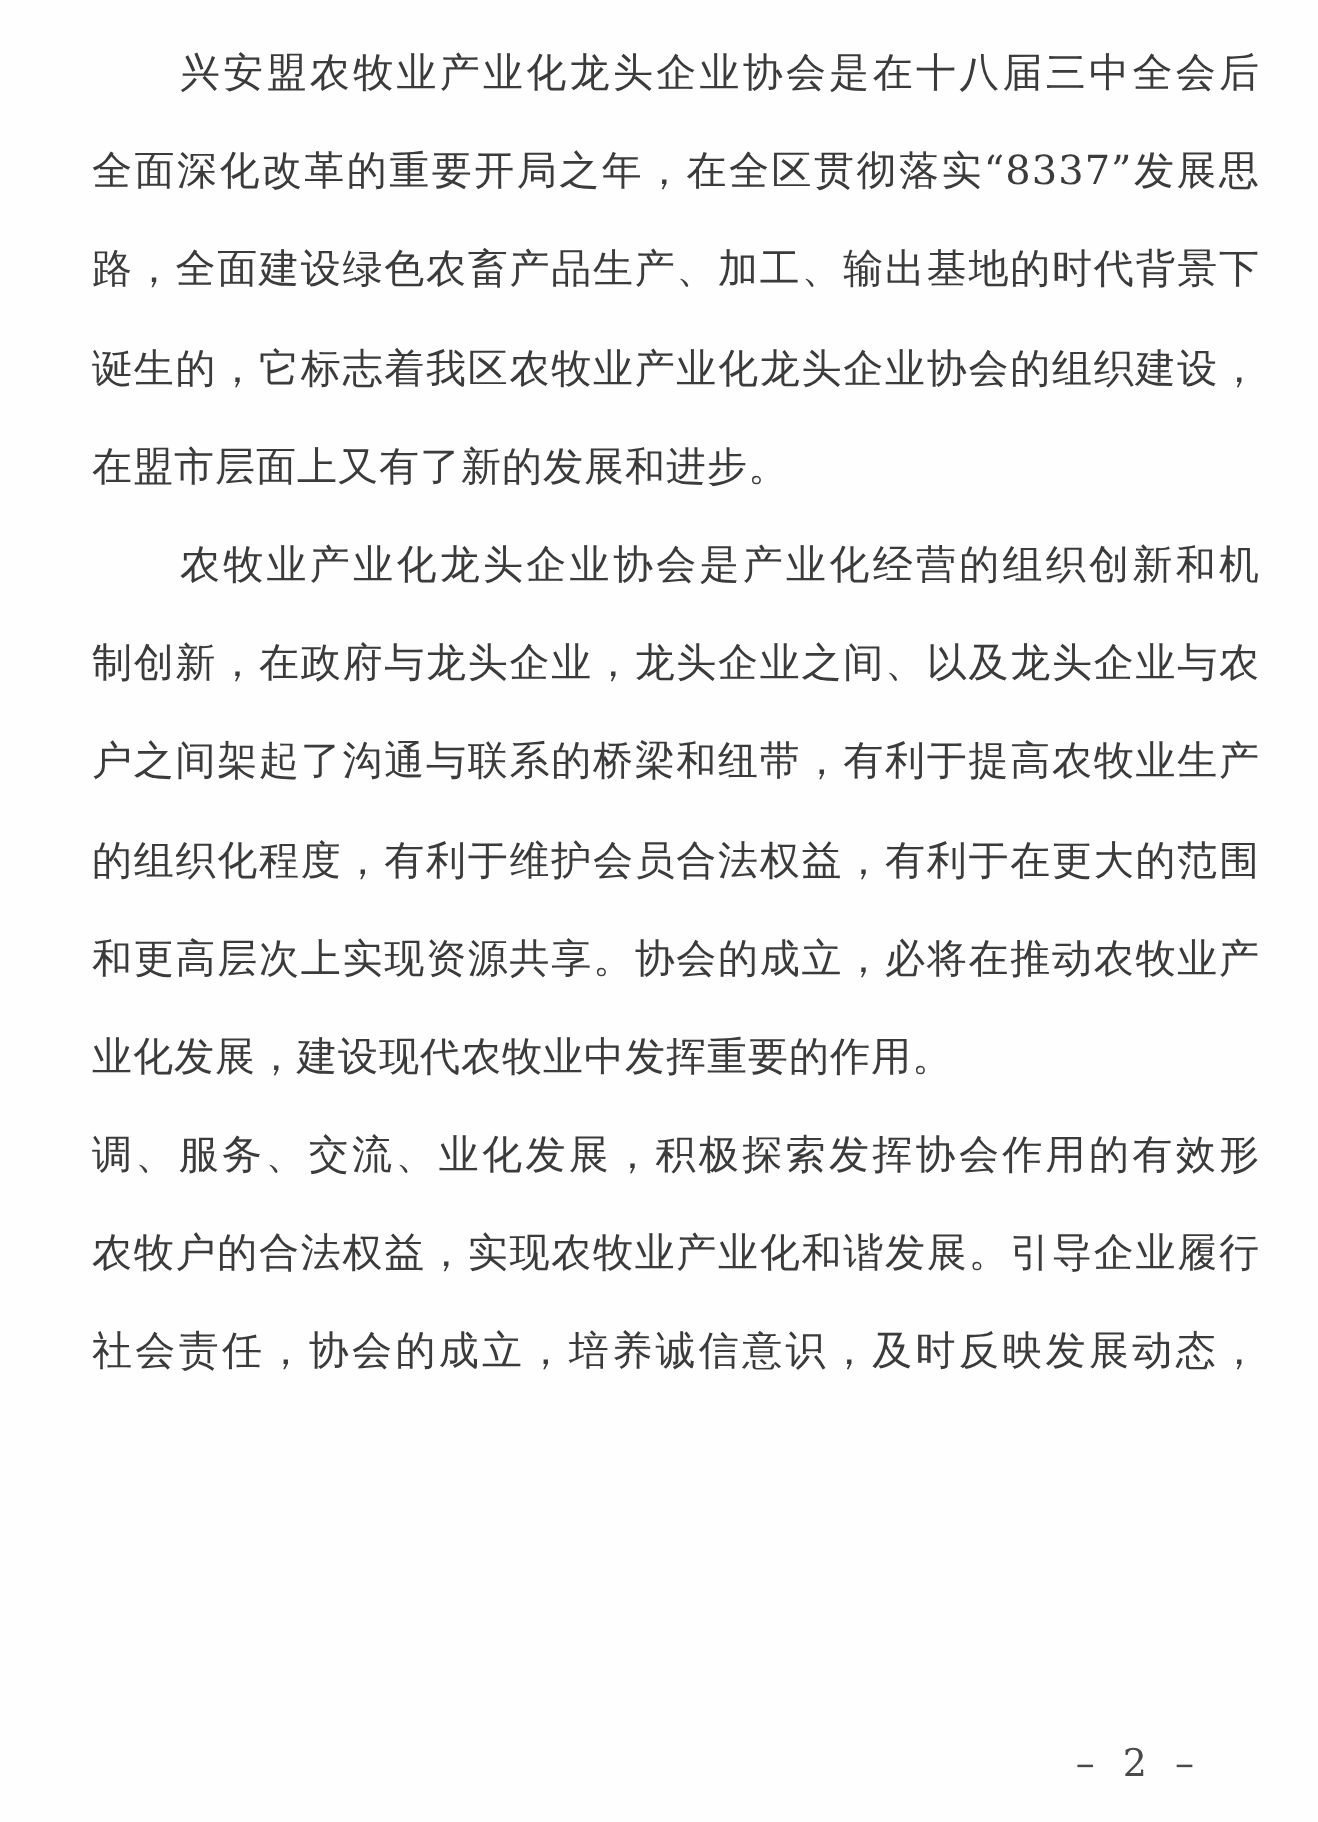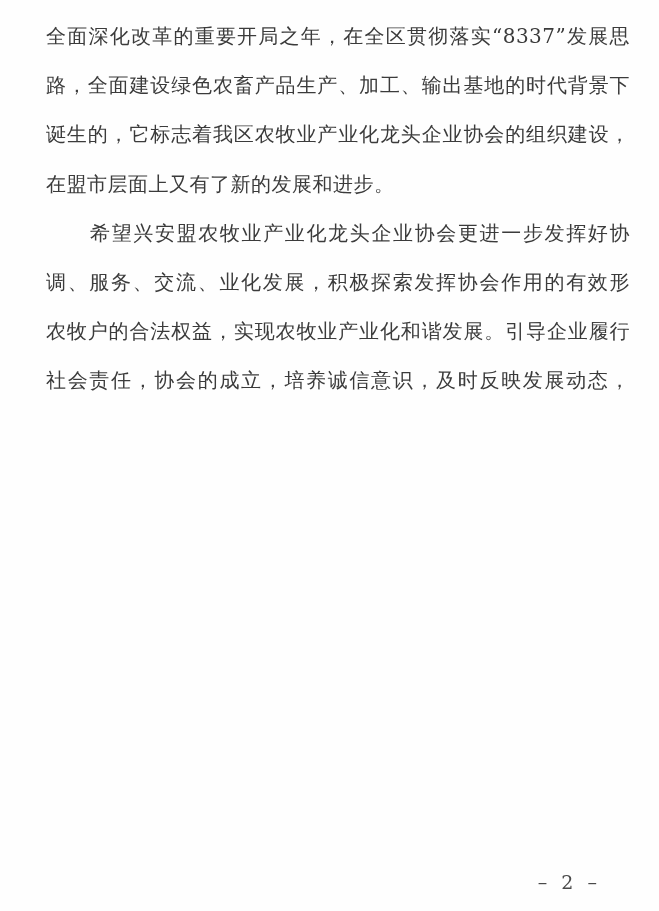--- a/index.html
+++ b/index.html
@@ -51,34 +51,48 @@
   }
 </style>
 </head>
 <body>
 
 <div class="page">
   <div class="text-block">
 
     <div class="paragraph">
 
+        <div class="line first fill">兴安盟农牧业产业化龙头企业协会是在十八届三中全会后</div>
 
         <div class="line fill">全面深化改革的重要开局之年，在全区贯彻落实“8337”发展思</div>
 
         <div class="line fill">路，全面建设绿色农畜产品生产、加工、输出基地的时代背景下</div>
 
         <div class="line fill">诞生的，它标志着我区农牧业产业化龙头企业协会的组织建设，</div>
 
         <div class="line">在盟市层面上又有了新的发展和进步。</div>
       </div>
 
+    <div class="paragraph">
+
+        <div class="line first fill">农牧业产业化龙头企业协会是产业化经营的组织创新和机</div>
+
+        <div class="line fill">制创新，在政府与龙头企业，龙头企业之间、以及龙头企业与农</div>
+
+        <div class="line fill">户之间架起了沟通与联系的桥梁和纽带，有利于提高农牧业生产</div>
+
+        <div class="line fill">的组织化程度，有利于维护会员合法权益，有利于在更大的范围</div>
+
+        <div class="line fill">和更高层次上实现资源共享。协会的成立，必将在推动农牧业产</div>
+
+        <div class="line">业化发展，建设现代农牧业中发挥重要的作用。</div>
+      </div>
 
     <div class="paragraph">
 
-        <div class="line first fill">希望兴安盟农牧业产业化龙头企业协会更进一步发挥好协</div>
 
         <div class="line fill">调、服务、交流、业化发展，积极探索发挥协会作用的有效形</div>
 
 
 
         <div class="line fill">农牧户的合法权益，实现农牧业产业化和谐发展。引导企业履行</div>
 
         <div class="line fill">社会责任，协会的成立，培养诚信意识，及时反映发展动态，</div>
       </div>
 

